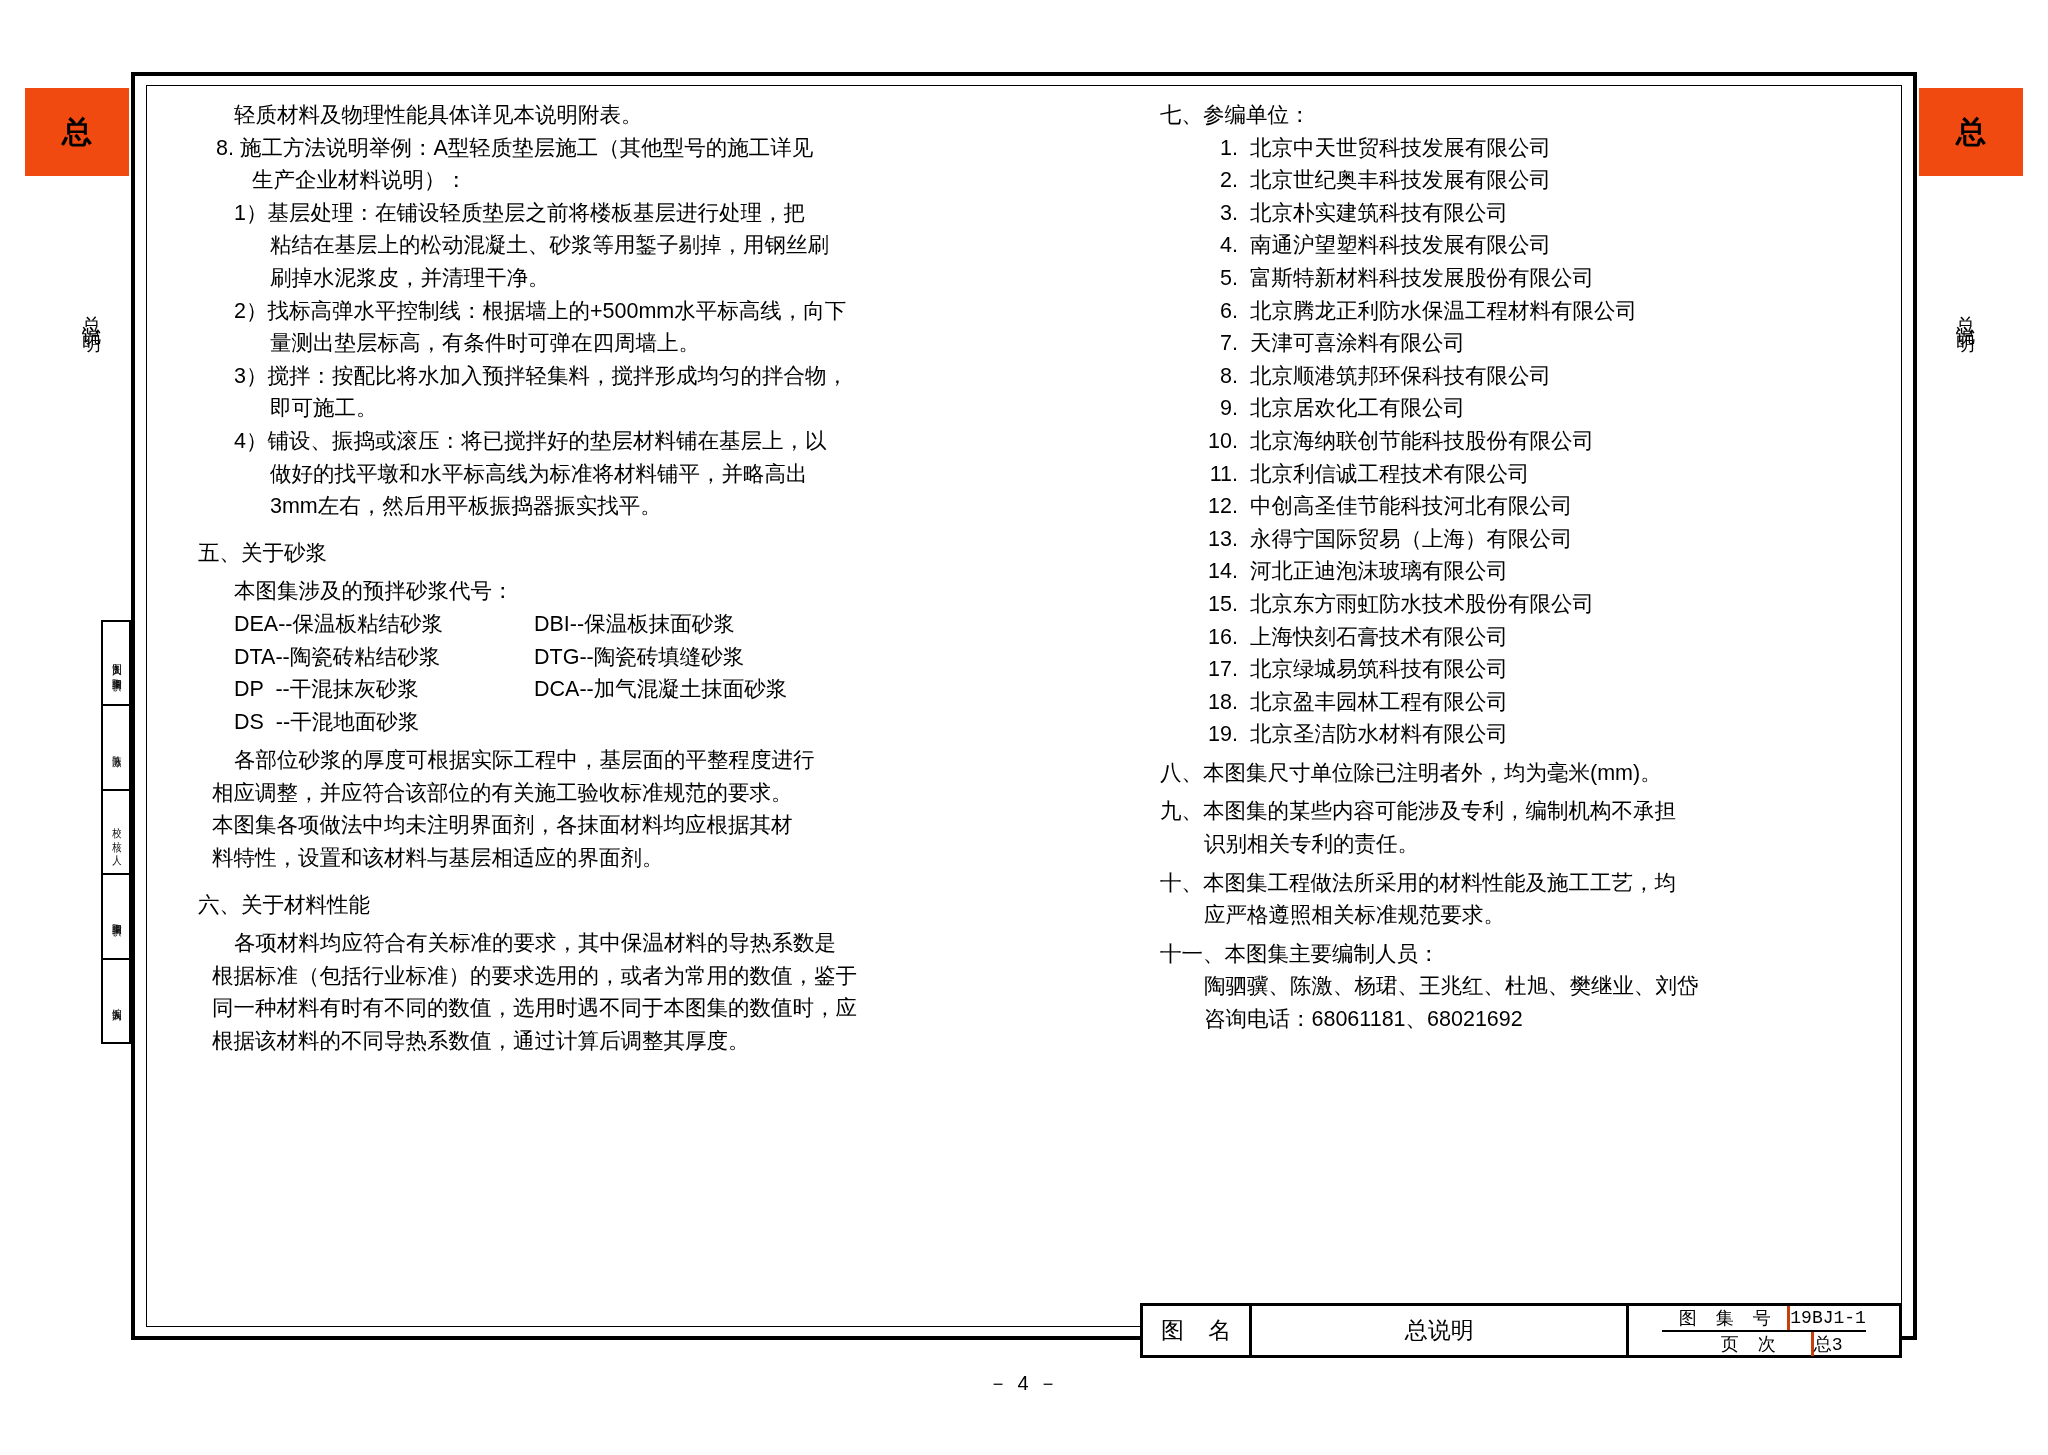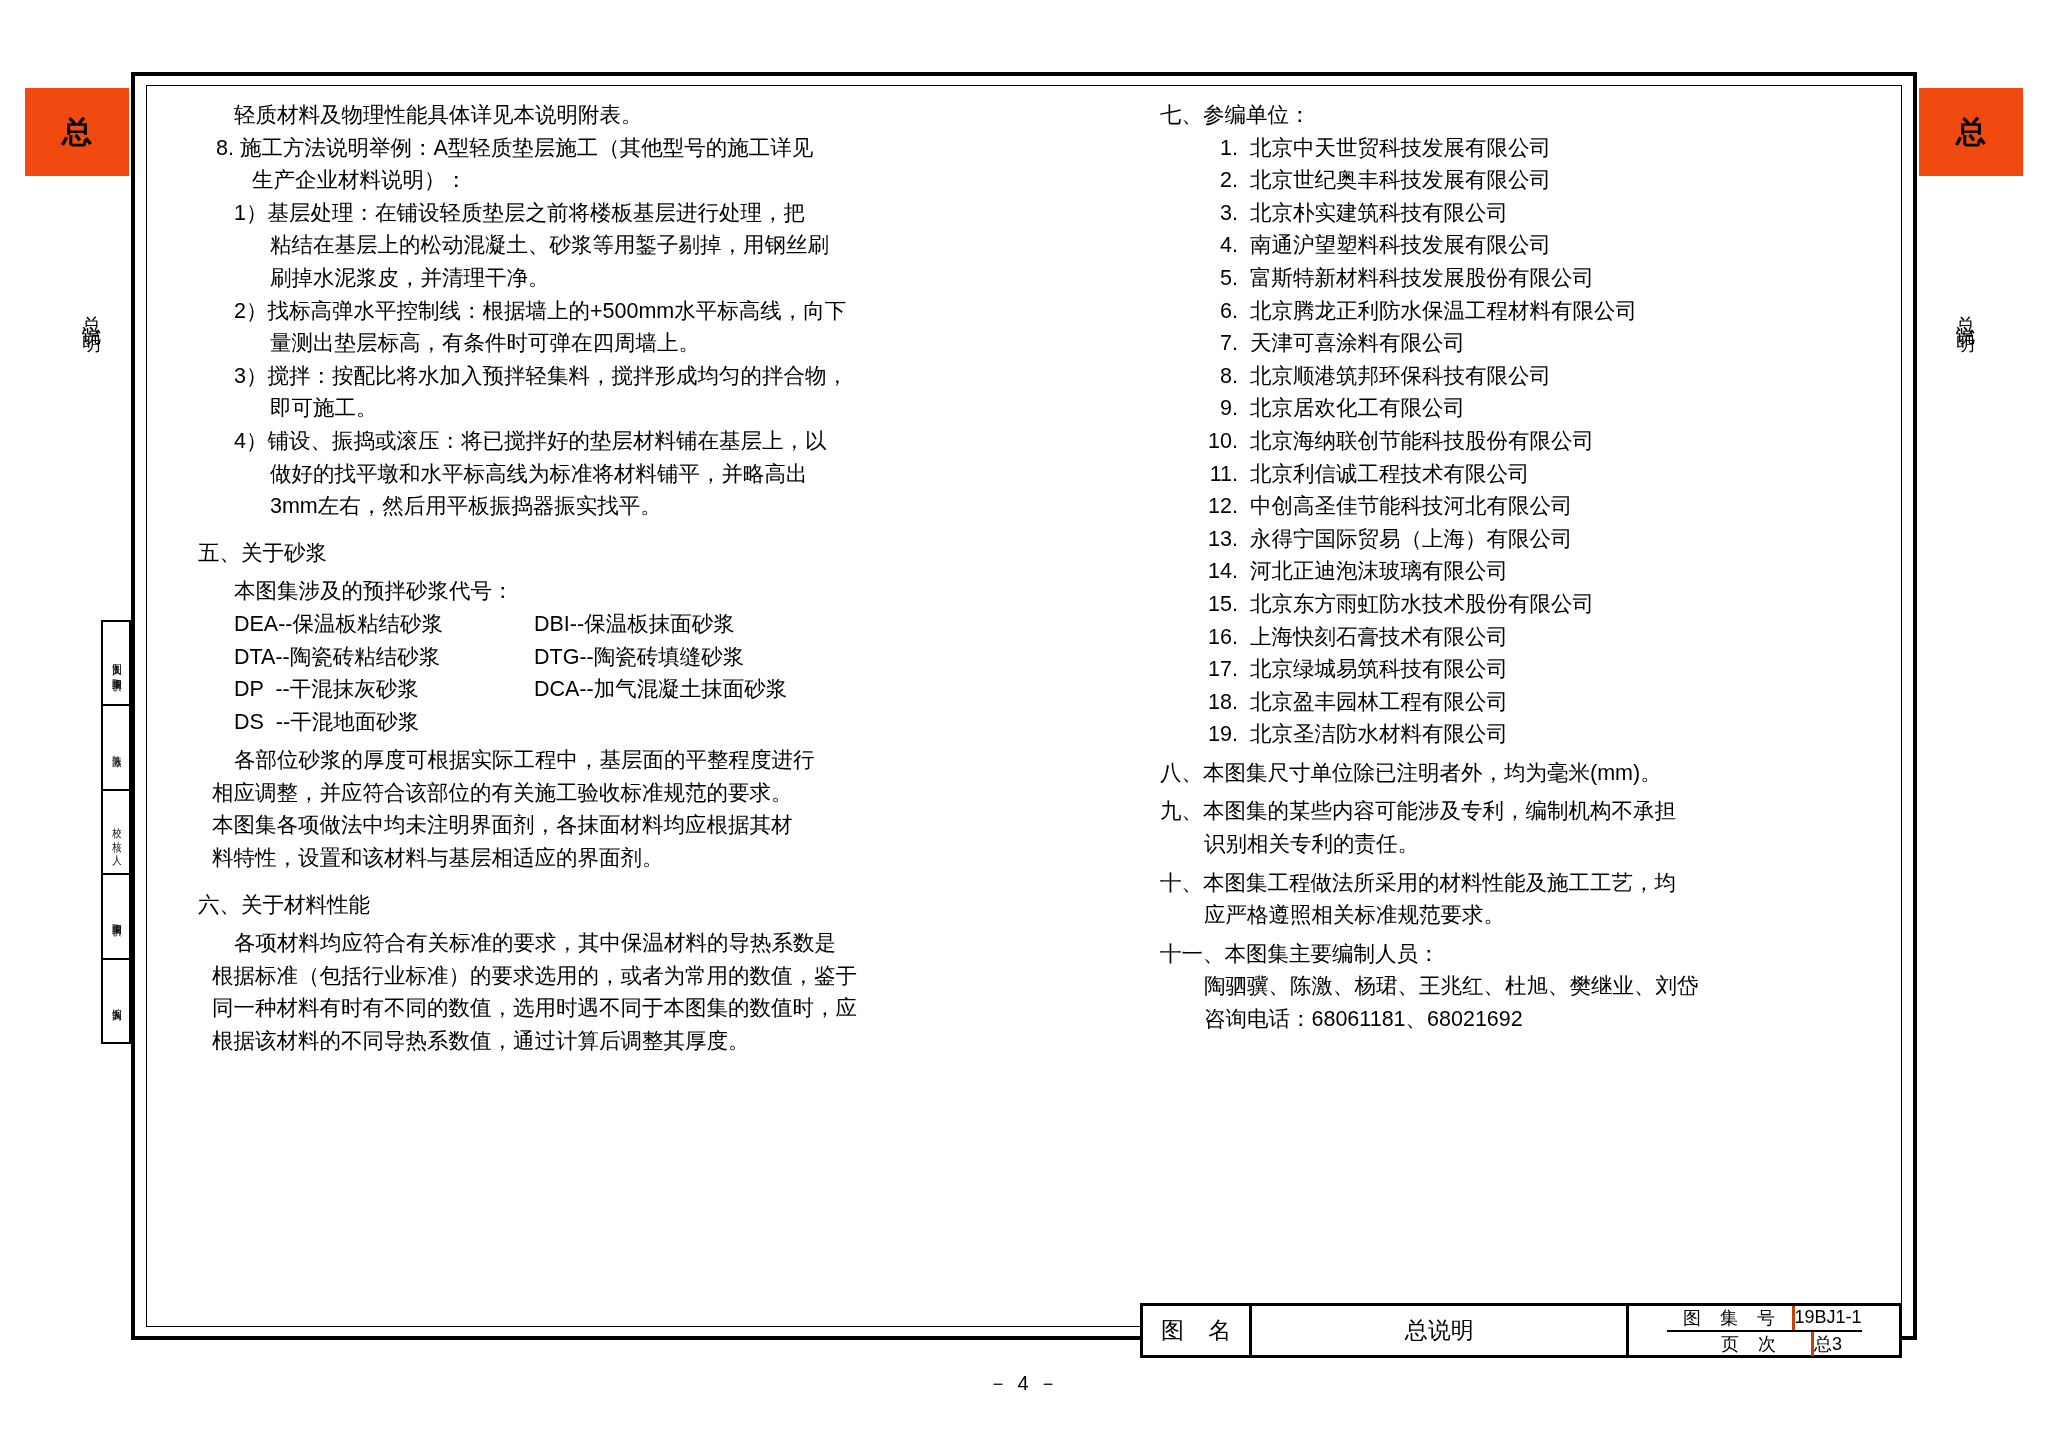--- a/index.html
+++ b/index.html
@@ -90,20 +90,21 @@
   .tb-row{flex:1;display:flex;border-bottom:2px solid #000;}
   .tb-row:last-child{border-bottom:none;}
   .tb-label{
     width:128px;border-right:3px solid #c2410c;box-sizing:border-box;
     display:flex;align-items:center;justify-content:center;
     font-size:18px;letter-spacing:7px;text-indent:7px;
   }
   .tb-val2{
     flex:1;display:flex;align-items:center;justify-content:center;
     font-size:18px;
+    font-family:Liberation Mono, monospace;
   }
 
   
   .page-footer{
     position:absolute;left:0;top:1370px;width:2048px;text-align:center;
     font-size:20px;letter-spacing:2px;
   }
 </style>
 </head>
 <body>

